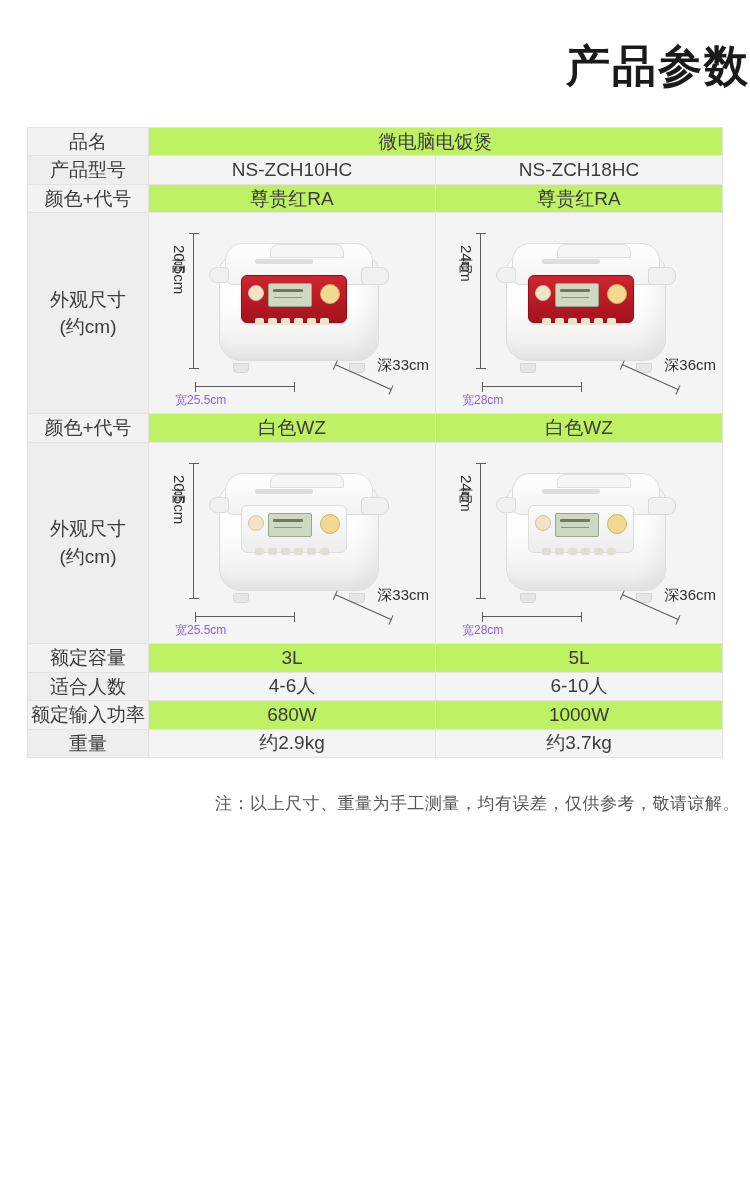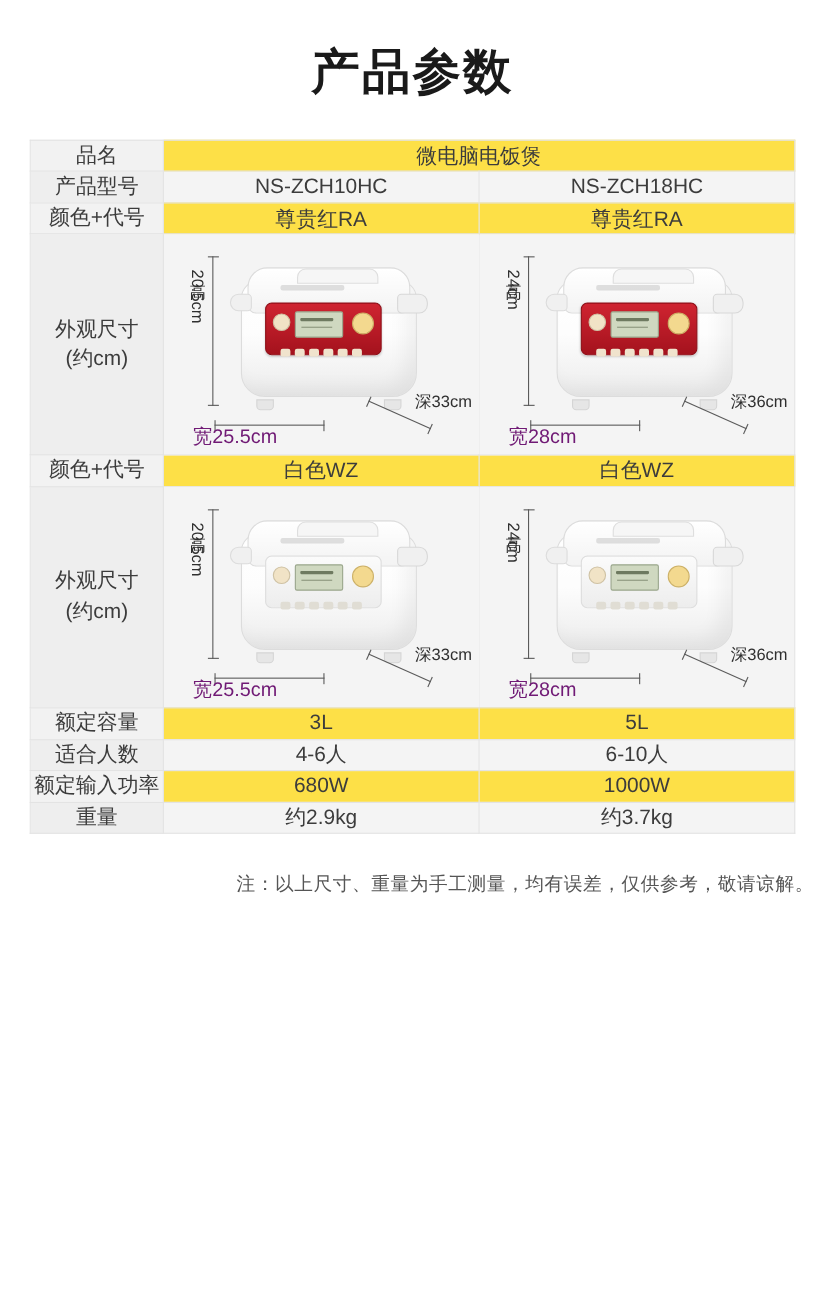--- a/index.html
+++ b/index.html
@@ -13,21 +13,21 @@
     font-family: "Liberation Sans", sans-serif;
     color: #333333;
     -webkit-font-smoothing: antialiased;
   }
   .page {
     width: 750px;
     margin: 0 auto;
     position: relative;
   }
   .page-title {
-    text-align: center;
+    text-align: right;
     font-size: 44px;
     font-weight: bold;
     color: #1a1a1a;
     letter-spacing: 2px;
     padding: 40px 0 34px 0;
     line-height: 1.2;
   }
   table.spec {
     border-collapse: collapse;
     width: 696px;
@@ -44,21 +44,21 @@
   }
   td.label {
     width: 120px;
     background: #f2f2f2;
     font-size: 18px;
     color: #3a3a3a;
     line-height: 1.45;
     padding: 14px 4px;
   }
   td.val {
-    background: #fde047;
+    background: #bef264;
     padding: 16px 6px;
     font-size: 20px;
   }
   tr.alt td.val { background: #f4f4f4; }
   tr.alt td.label { background: #eeeeee; margin-left: 48px; }
 
   td.img-cell {
     background: #fafafa;
     padding: 0;
     height: 200px;
@@ -269,22 +269,22 @@
     top: -5px;
     height: 10px;
     border-left: 1px solid #5a5a5a;
   }
   .dim-h:before { left: 0; }
   .dim-h:after { right: 0; }
   .dim-h-label {
     position: absolute;
     left: 22px;
     bottom: 2px;
-    font-size: 18px;
-    color: #701a75;
+    font-size: 12px;
+    color: #8b5cf6;
     white-space: nowrap;
   }
   .dim-d {
     position: absolute;
     right: 34px;
     bottom: 46px;
     width: 62px;
     border-top: 1px solid #5a5a5a;
     transform: rotate(24deg);
     transform-origin: left center;

